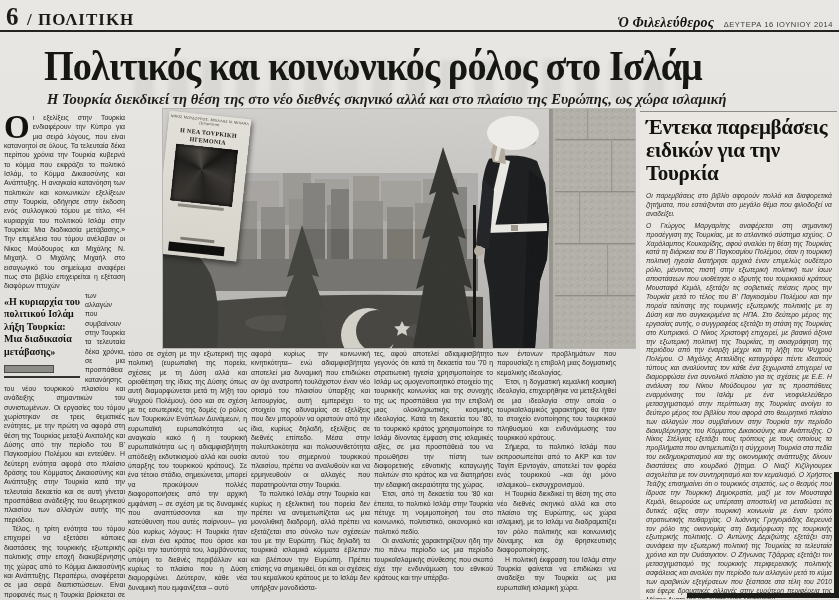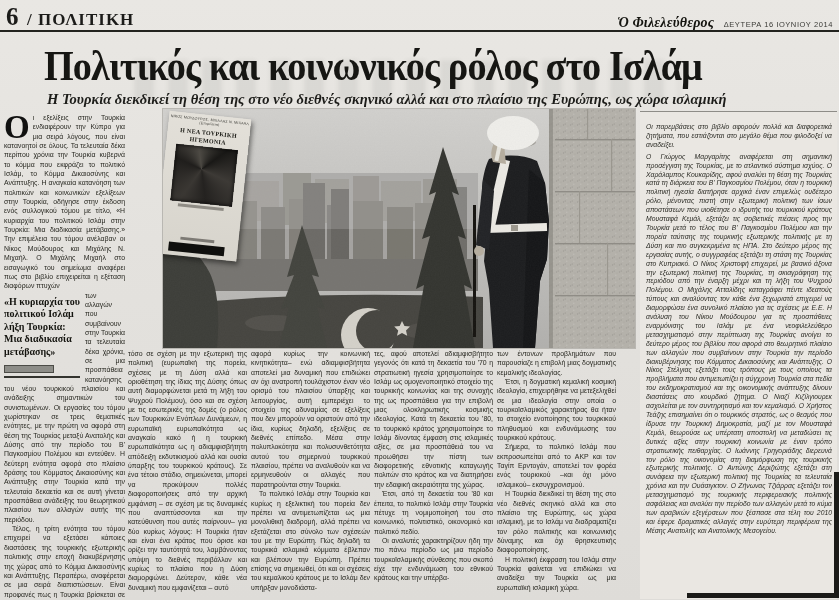--- a/index.html
+++ b/index.html
@@ -228,18 +228,19 @@
   </div>
   <div class="col colB col5">
     <p class="nofirst">των έντονων προβλημάτων που παρουσίαζε η επιβολή μιας δογματικής κεμαλικής ιδεολογίας.</p>
     <p>Έτσι, η δογματική κεμαλική κοσμική ιδεολογία, επιχειρήθηκε να μετεξελιχθεί σε μια ιδεολογία στην οποία ο τουρκοϊσλαμικός χαρακτήρας θα ήταν το στοιχείο ενοποίησης του τουρκικού πληθυσμού και ενδυνάμωσης του τουρκικού κράτους.</p>
     <p>Σήμερα, το πολιτικό Ισλάμ που εκπροσωπείται από το ΑΚΡ και τον Ταγίπ Ερντογάν, αποτελεί τον φορέα ενός τουρκικού –και όχι μόνο ισλαμικού– εκσυγχρονισμού.</p>
     <p>Η Τουρκία διεκδικεί τη θέση της στο νέο διεθνές σκηνικό αλλά και στο πλαίσιο της Ευρώπης, ως χώρα ισλαμική, με το Ισλάμ να διαδραματίζει τον ρόλο πολιτικής και κοινωνικής δύναμης και όχι θρησκευτικής διαφοροποίησης.</p>
     <p>Η πολιτική έκφραση του Ισλάμ στην Τουρκία φαίνεται να επιδιώκει να αναδείξει την Τουρκία ως μια ευρωπαϊκή ισλαμική χώρα.</p>
   </div>
 
   <div class="sidebar">
+    <div class="sb-title">Έντεκα παρεμβάσεις ειδικών για την Τουρκία</div>
     <div class="sb-intro">Οι παρεμβάσεις στο βιβλίο αφορούν πολλά και διαφορετικά ζητήματα, που εστιάζονται στο μεγάλο θέμα που φιλοδοξεί να αναδείξει.</div>
     <div class="sb-body">Ο Γιώργος Μαργαρίτης αναφέρεται στη σημαντική προσέγγιση της Τουρκίας, με το ατλαντικό σύστημα ισχύος. Ο Χαράλαμπος Κουκαρίδης, αφού αναλύει τη θέση της Τουρκίας κατά τη διάρκεια του Β' Παγκοσμίου Πολέμου, όταν η τουρκική πολιτική ηγεσία διατήρησε αρχικά έναν επιμελώς ουδέτερο ρόλο, μένοντας πιστή στην εξωτερική πολιτική των ίσων αποστάσεων που υιοθέτησε ο ιδρυτής του τουρκικού κράτους Μουσταφά Κεμάλ, εξετάζει τις σοβιετικές πιέσεις προς την Τουρκία μετά το τέλος του Β' Παγκοσμίου Πολέμου και την πορεία ταύτισης της τουρκικής εξωτερικής πολιτικής με τη Δύση και πιο συγκεκριμένα τις ΗΠΑ. Στο δεύτερο μέρος της εργασίας αυτής, ο συγγραφέας εξετάζει τη στάση της Τουρκίας στο Κυπριακό. Ο Νίκος Χριστοφή επιχειρεί, με βασικό άξονα την εξωτερική πολιτική της Τουρκίας, τη σκιαγράφηση της περιόδου από την έναρξη μέχρι και τη λήξη του Ψυχρού Πολέμου. Ο Μιχάλης Ατταλίδης καταγράφει πέντε ιδεατούς τύπους και αναλύοντας τον κάθε ένα ξεχωριστά επιχειρεί να διαμορφώσει ένα συνολικό πλαίσιο για τις σχέσεις με Ε.Ε. Η ανάλυση του Νίκου Μούδουρου για τις προσπάθειες εναρμόνισης του Ισλάμ με ένα νεοφιλελεύθερο μετασχηματισμό στην περίπτωση της Τουρκίας ανοίγει το δεύτερο μέρος του βιβλίου που αφορά στο θεωρητικό πλαίσιο των αλλαγών που συμβαίνουν στην Τουρκία την περίοδο διακυβέρνησης του Κόμματος Δικαιοσύνης και Ανάπτυξης. Ο Νίκος Στέλγιας εξετάζει τους τρόπους με τους οποίους τα προβλήματα που αντιμετωπίζει η σύγχρονη Τουρκία στα πεδία του εκδημοκρατισμού και της οικονομικής ανάπτυξης δίνουν διαστάσεις στο κουρδικό ζήτημα. Ο Νιαζί Κιζίλγιουρεκ ασχολείται με τον συντηρητισμό και τον κεμαλισμό. Ο Χρήστος Τεάζης επισημαίνει ότι ο τουρκικός στρατός, ως ο θεσμός που ίδρυσε την Τουρκική Δημοκρατία, μαζί με τον Μουσταφά Κεμάλ, θεωρούσε ως υπέρτατη αποστολή να μεταδώσει τις δυτικές αξίες στην τουρκική κοινωνία με έναν τρόπο στρατιωτικής πειθαρχίας. Ο Ιωάννης Γρηγοριάδης διερευνά τον ρόλο της οικονομίας στη διαμόρφωση της τουρκικής εξωτερικής πολιτικής. Ο Αντώνης Δεριζιώτης εξετάζει στη συνάφεια την εξωτερική πολιτική της Τουρκίας τα τελευταία χρόνια και την Ουάσιγκτον. Ο Ζήνωνας Τζιάρρας εξετάζει τον μετασχηματισμό της τουρκικής περιφερειακής πολιτικής ασφάλειας και αναλύει την περίοδο των αλλαγών μετά το κύμα των αραβικών εξεγέρσεων που ξέσπασε στα τέλη του 2010 και έφερε δραματικές αλλαγές στην ευρύτερη περιφέρεια της Μέσης Ανατολής και Ανατολικής Μεσογείου.</div>
   </div>
   <div class="corner"></div>
 
 </div>
 
 </body></html>

